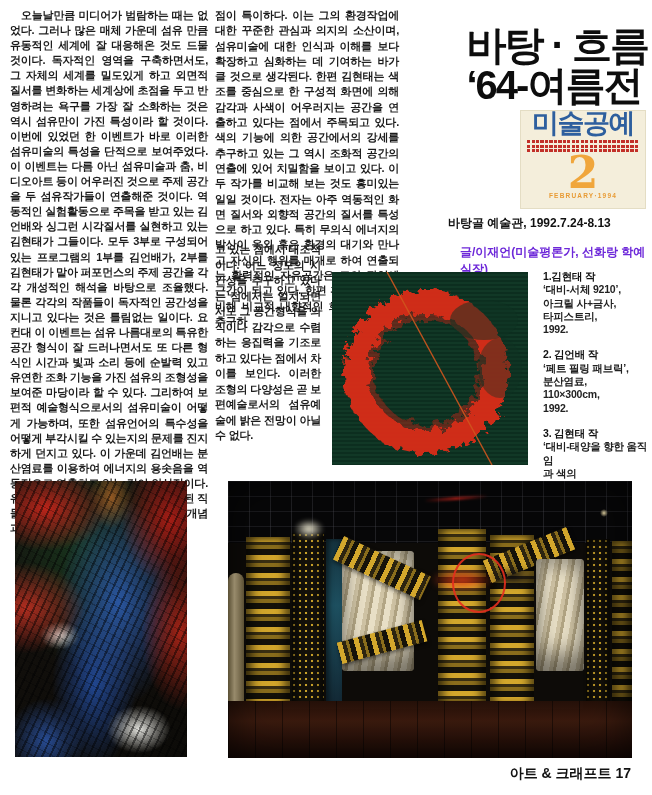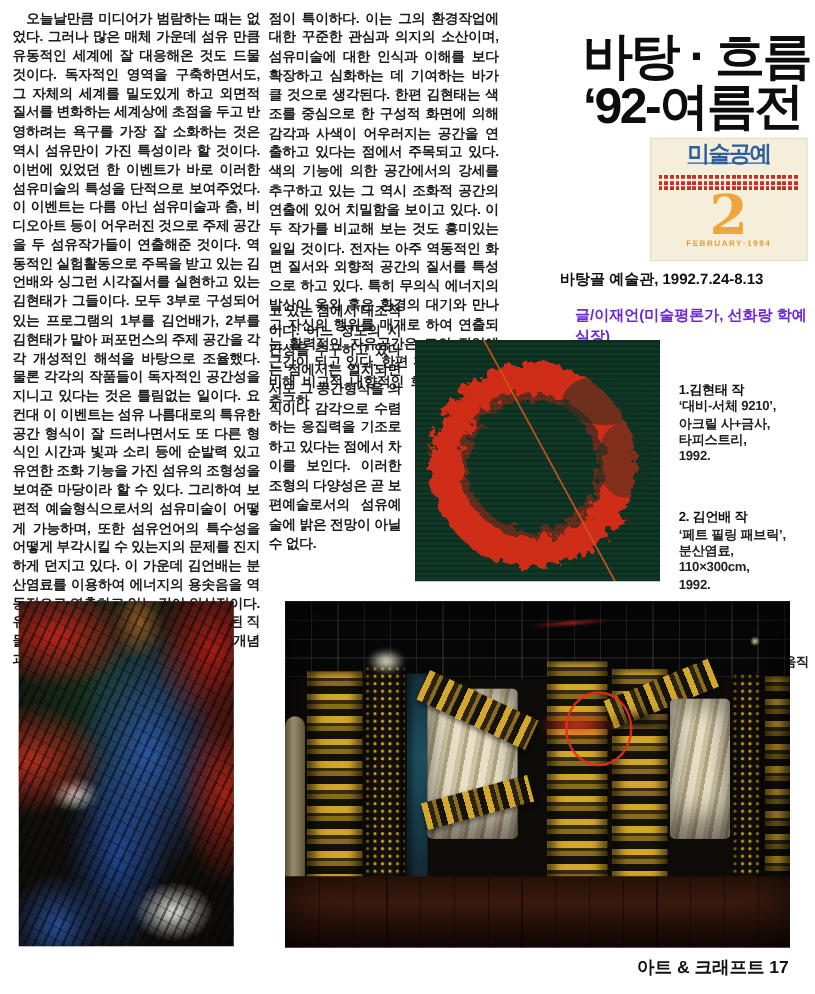--- a/index.html
+++ b/index.html
@@ -15,38 +15,38 @@
   .col1{left:10px;top:8px;width:198px;line-height:15.1px;text-indent:11px;}
   .col2a{left:215px;top:8px;width:184px;line-height:15.3px;}
   .col2b{left:215px;top:242px;width:106px;line-height:15.5px;}
   
   .kicker{position:absolute;right:12px;top:8px;font-size:12.5px;font-weight:800;letter-spacing:-0.5px;color:#111;}
   .headline{position:absolute;right:4px;top:25px;text-align:left;font-weight:900;color:#0d0d0d;
     font-size:40px;line-height:40px;letter-spacing:-2px;}
   
   .cover{position:absolute;left:520px;top:110px;width:126px;height:99px;background:#f4eedb;
     box-shadow:0 0 0 1px #e4ddc4 inset;}
-  .cover-title{margin-top:0;text-align:center;font-size:18px;line-height:27px;font-weight:900;
-    letter-spacing:-1.5px;color:#2e5f9e;text-decoration:underline;}
+  .cover-title{margin-top:0;text-align:center;font-size:27px;line-height:27px;font-weight:900;
+    letter-spacing:-1.5px;color:#2e5f9e;}
   .cover-fineprint{margin:3px 7px 2px 7px;}
   .cover-fineprint i{display:block;height:3px;margin-bottom:1.5px;
     background:repeating-linear-gradient(90deg,#c23028 0 3px,rgba(0,0,0,0) 3px 4.5px);}
   .cover-number{text-align:center;font-family:"DejaVu Serif",serif;font-size:44px;line-height:38px;
     font-weight:700;color:#f0a63c;}
   .cover-date{text-align:center;font-size:6.5px;letter-spacing:1.2px;font-weight:700;color:#e89b35;}
   
   .venue{position:absolute;left:448px;top:215px;font-size:12px;font-weight:800;color:#111;}
   .byline{position:absolute;left:460px;top:244px;font-size:12px;font-weight:700;color:#6d28d9;}
   
   .art1{position:absolute;left:332px;top:272px;width:196px;height:193px;overflow:hidden;
     background:repeating-linear-gradient(180deg,#0c2e1f 0 2px,#113826 2px 4px);}
   
   .captions{position:absolute;left:543px;top:270px;width:108px;font-size:10.5px;line-height:13.3px;
     font-weight:600;color:#222;letter-spacing:-0.2px;}
-  .cap{margin-bottom:12px;margin-top:36px;}
+  .cap{margin-bottom:12px;}
   .cap-title{font-weight:800;color:#111;}
   .cap-body{white-space:pre-line;}
   
   .art2{position:absolute;left:15px;top:481px;width:172px;height:276px;overflow:hidden;
     background:
       radial-gradient(90px 60px at 18% 10%,rgba(205,35,25,.9),rgba(205,35,25,0) 70%),
       radial-gradient(70px 95px at 90% 14%,rgba(190,30,22,.85),rgba(190,30,22,0) 70%),
       radial-gradient(55px 110px at 96% 55%,rgba(200,40,25,.8),rgba(200,40,25,0) 70%),
       radial-gradient(85px 65px at 6% 46%,rgba(215,50,35,.8),rgba(215,50,35,0) 70%),
       radial-gradient(46px 34px at 72% 90%,rgba(235,235,230,.95),rgba(235,235,230,0) 70%),
@@ -110,21 +110,21 @@
 <body>
 
 <div class="page">
 
   <p class="bodytext col1">오늘날만큼 미디어가 범람하는 때는 없었다. 그러나 많은 매체 가운데 섬유 만큼 유동적인 세계에 잘 대응해온 것도 드물 것이다. 독자적인 영역을 구축하면서도, 그 자체의 세계를 밀도있게 하고 외면적 질서를 변화하는 세계상에 초점을 두고 반영하려는 욕구를 가장 잘 소화하는 것은 역시 섬유만이 가진 특성이라 할 것이다. 이번에 있었던 한 이벤트가 바로 이러한 섬유미술의 특성을 단적으로 보여주었다. 이 이벤트는 다름 아닌 섬유미술과 춤, 비디오아트 등이 어우러진 것으로 주제 공간을 두 섬유작가들이 연출해준 것이다. 역동적인 실험활동으로 주목을 받고 있는 김언배와 싱그런 시각질서를 실현하고 있는 김현태가 그들이다. 모두 3부로 구성되어 있는 프로그램의 1부를 김언배가, 2부를 김현태가 맡아 퍼포먼스의 주제 공간을 각각 개성적인 해석을 바탕으로 조율했다. 물론 각각의 작품들이 독자적인 공간성을 지니고 있다는 것은 틀림없는 일이다. 요컨대 이 이벤트는 섬유 나름대로의 특유한 공간 형식이 잘 드러나면서도 또 다른 형식인 시간과 빛과 소리 등에 순발력 있고 유연한 조화 기능을 가진 섬유의 조형성을 보여준 마당이라 할 수 있다. 그리하여 보편적 예술형식으로서의 섬유미술이 어떻게 가능하며, 또한 섬유언어의 특수성을 어떻게 부각시킬 수 있는지의 문제를 진지하게 던지고 있다. 이 가운데 김언배는 분산염료를 이용하여 에너지의 용솟음을 역동적으로 연출하고 있는 것이 인상적이다. 유를 구가하는 생명의 궤적들이 장식된 직물들은 옥외와 옥내를 거대한 하나의 개념과 직관속으로 묶어내고 있는</p>
   <p class="bodytext col2a">점이 특이하다. 이는 그의 환경작업에 대한 꾸준한 관심과 의지의 소산이며, 섬유미술에 대한 인식과 이해를 보다 확장하고 심화하는 데 기여하는 바가 클 것으로 생각된다. 한편 김현태는 색조를 중심으로 한 구성적 화면에 의해 감각과 사색이 어우러지는 공간을 연출하고 있다는 점에서 주목되고 있다. 색의 기능에 의한 공간에서의 강세를 추구하고 있는 그 역시 조화적 공간의 연출에 있어 치밀함을 보이고 있다. 이 두 작가를 비교해 보는 것도 흥미있는 일일 것이다. 전자는 아주 역동적인 화면 질서와 외향적 공간의 질서를 특성으로 하고 있다. 특히 무의식 에너지의 발산이 옥외 혹은 환경의 대기와 만나고 자신의 행위를 매개로 하여 연출되는 활력적인 자유공간은 그의 작업에 근간이 되고 있다. 한편 후자는 전자에 비해 비교적 내향적인 화면의 질서를 추구하</p>
   <p class="bodytext col2b">고 있는 점에서 대조적이다. 어느 정도의 시간성을 추구하고 있다는 점에서는 일치되면서도 그 공간형식을 의식이나 감각으로 수렴하는 응집력을 기조로 하고 있다는 점에서 차이를 보인다. 이러한 조형의 다양성은 곧 보편예술로서의 섬유예술에 밝은 전망이 아닐 수 없다.</p>
 
   <div class="headline">
     <div>바탕 · 흐름</div>
-    <div>‘92-여름전</div>
+    <div>‘64-여름전</div>
   </div>
 
   <div class="cover">
     <div class="cover-title">미술공예</div>
     <div class="cover-fineprint">
       <i></i>
       <i></i>
       <i></i>
     </div>
     <div class="cover-number">2</div>

